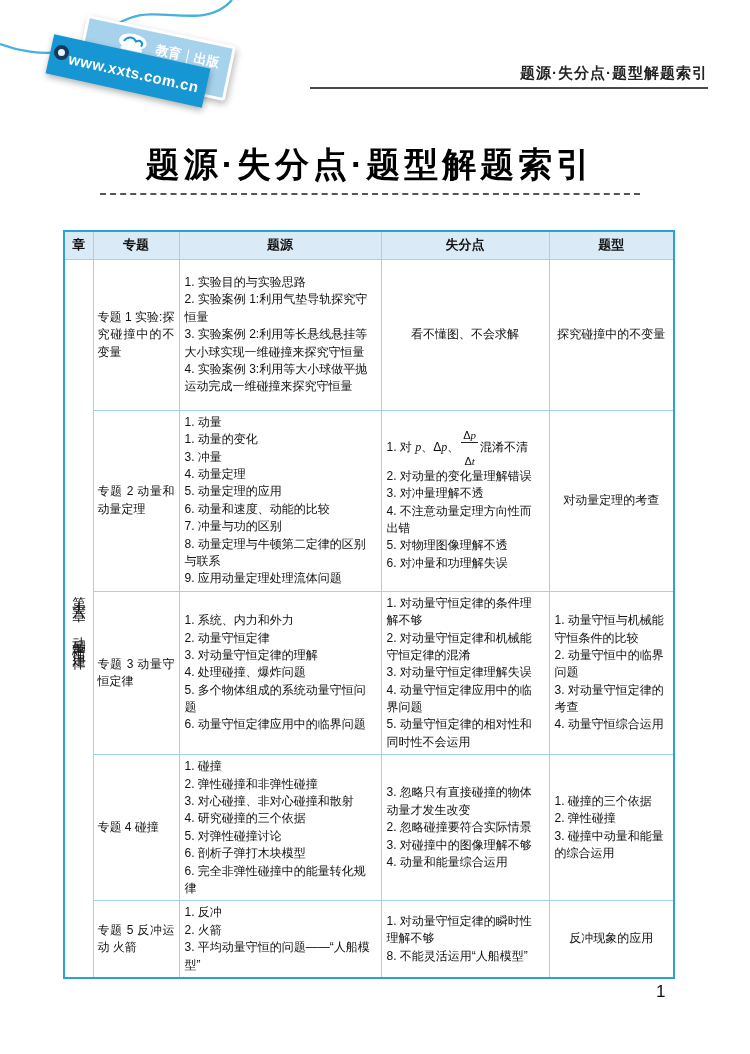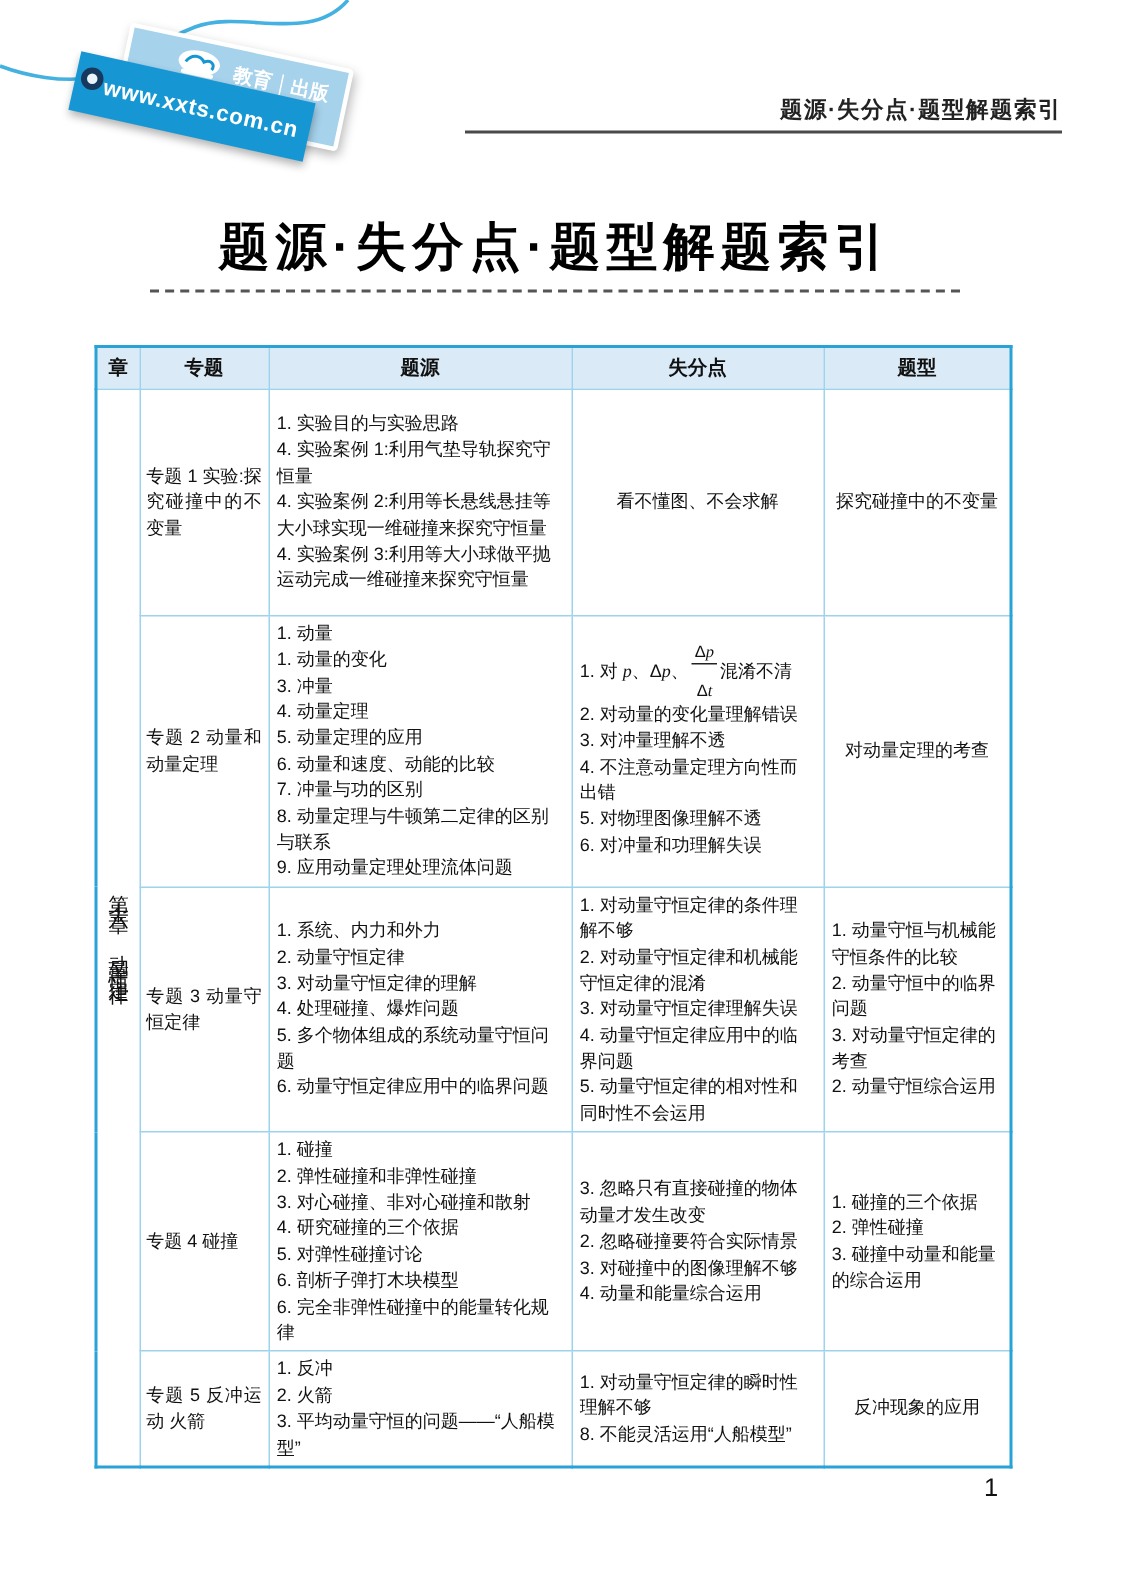--- a/index.html
+++ b/index.html
@@ -115,22 +115,22 @@
         <td class="chap" rowspan="5">
           <div class="chapv">
             <span>第十六章</span>
             <span>动量守恒定律</span>
           </div>
         </td>
         <td class="topic">专题 1  实验:探究碰撞中的不变量</td>
         <td>
             <div>
               <div class="li">1. 实验目的与实验思路</div>
-              <div class="li">4. 实验案例 1:利用气垫导轨探究守恒量</div>
-              <div class="li">4. 实验案例 2:利用等长悬线悬挂等大小球实现一维碰撞来探究守恒量</div>
+              <div class="li">2. 实验案例 1:利用气垫导轨探究守恒量</div>
+              <div class="li">3. 实验案例 2:利用等长悬线悬挂等大小球实现一维碰撞来探究守恒量</div>
               <div class="li">4. 实验案例 3:利用等大小球做平抛运动完成一维碰撞来探究守恒量</div>
             </div>
           </td>
         <td class="ctr">
             <div>
               <div class="li">看不懂图、不会求解</div>
             </div>
           </td>
         <td class="ctr">
             <div>
@@ -191,21 +191,21 @@
               <div class="li">3. 对动量守恒定律理解失误</div>
               <div class="li">4. 动量守恒定律应用中的临界问题</div>
               <div class="li">5. 动量守恒定律的相对性和同时性不会运用</div>
             </div>
           </td>
         <td>
             <div>
               <div class="li">1. 动量守恒与机械能守恒条件的比较</div>
               <div class="li">2. 动量守恒中的临界问题</div>
               <div class="li">3. 对动量守恒定律的考查</div>
-              <div class="li">2. 动量守恒综合运用</div>
+              <div class="li">4. 动量守恒综合运用</div>
             </div>
           </td>
       </tr>
       <tr class="r4">
         <td class="topic">专题 4  碰撞</td>
         <td>
             <div>
               <div class="li">1. 碰撞</div>
               <div class="li">2. 弹性碰撞和非弹性碰撞</div>
               <div class="li">3. 对心碰撞、非对心碰撞和散射</div>

